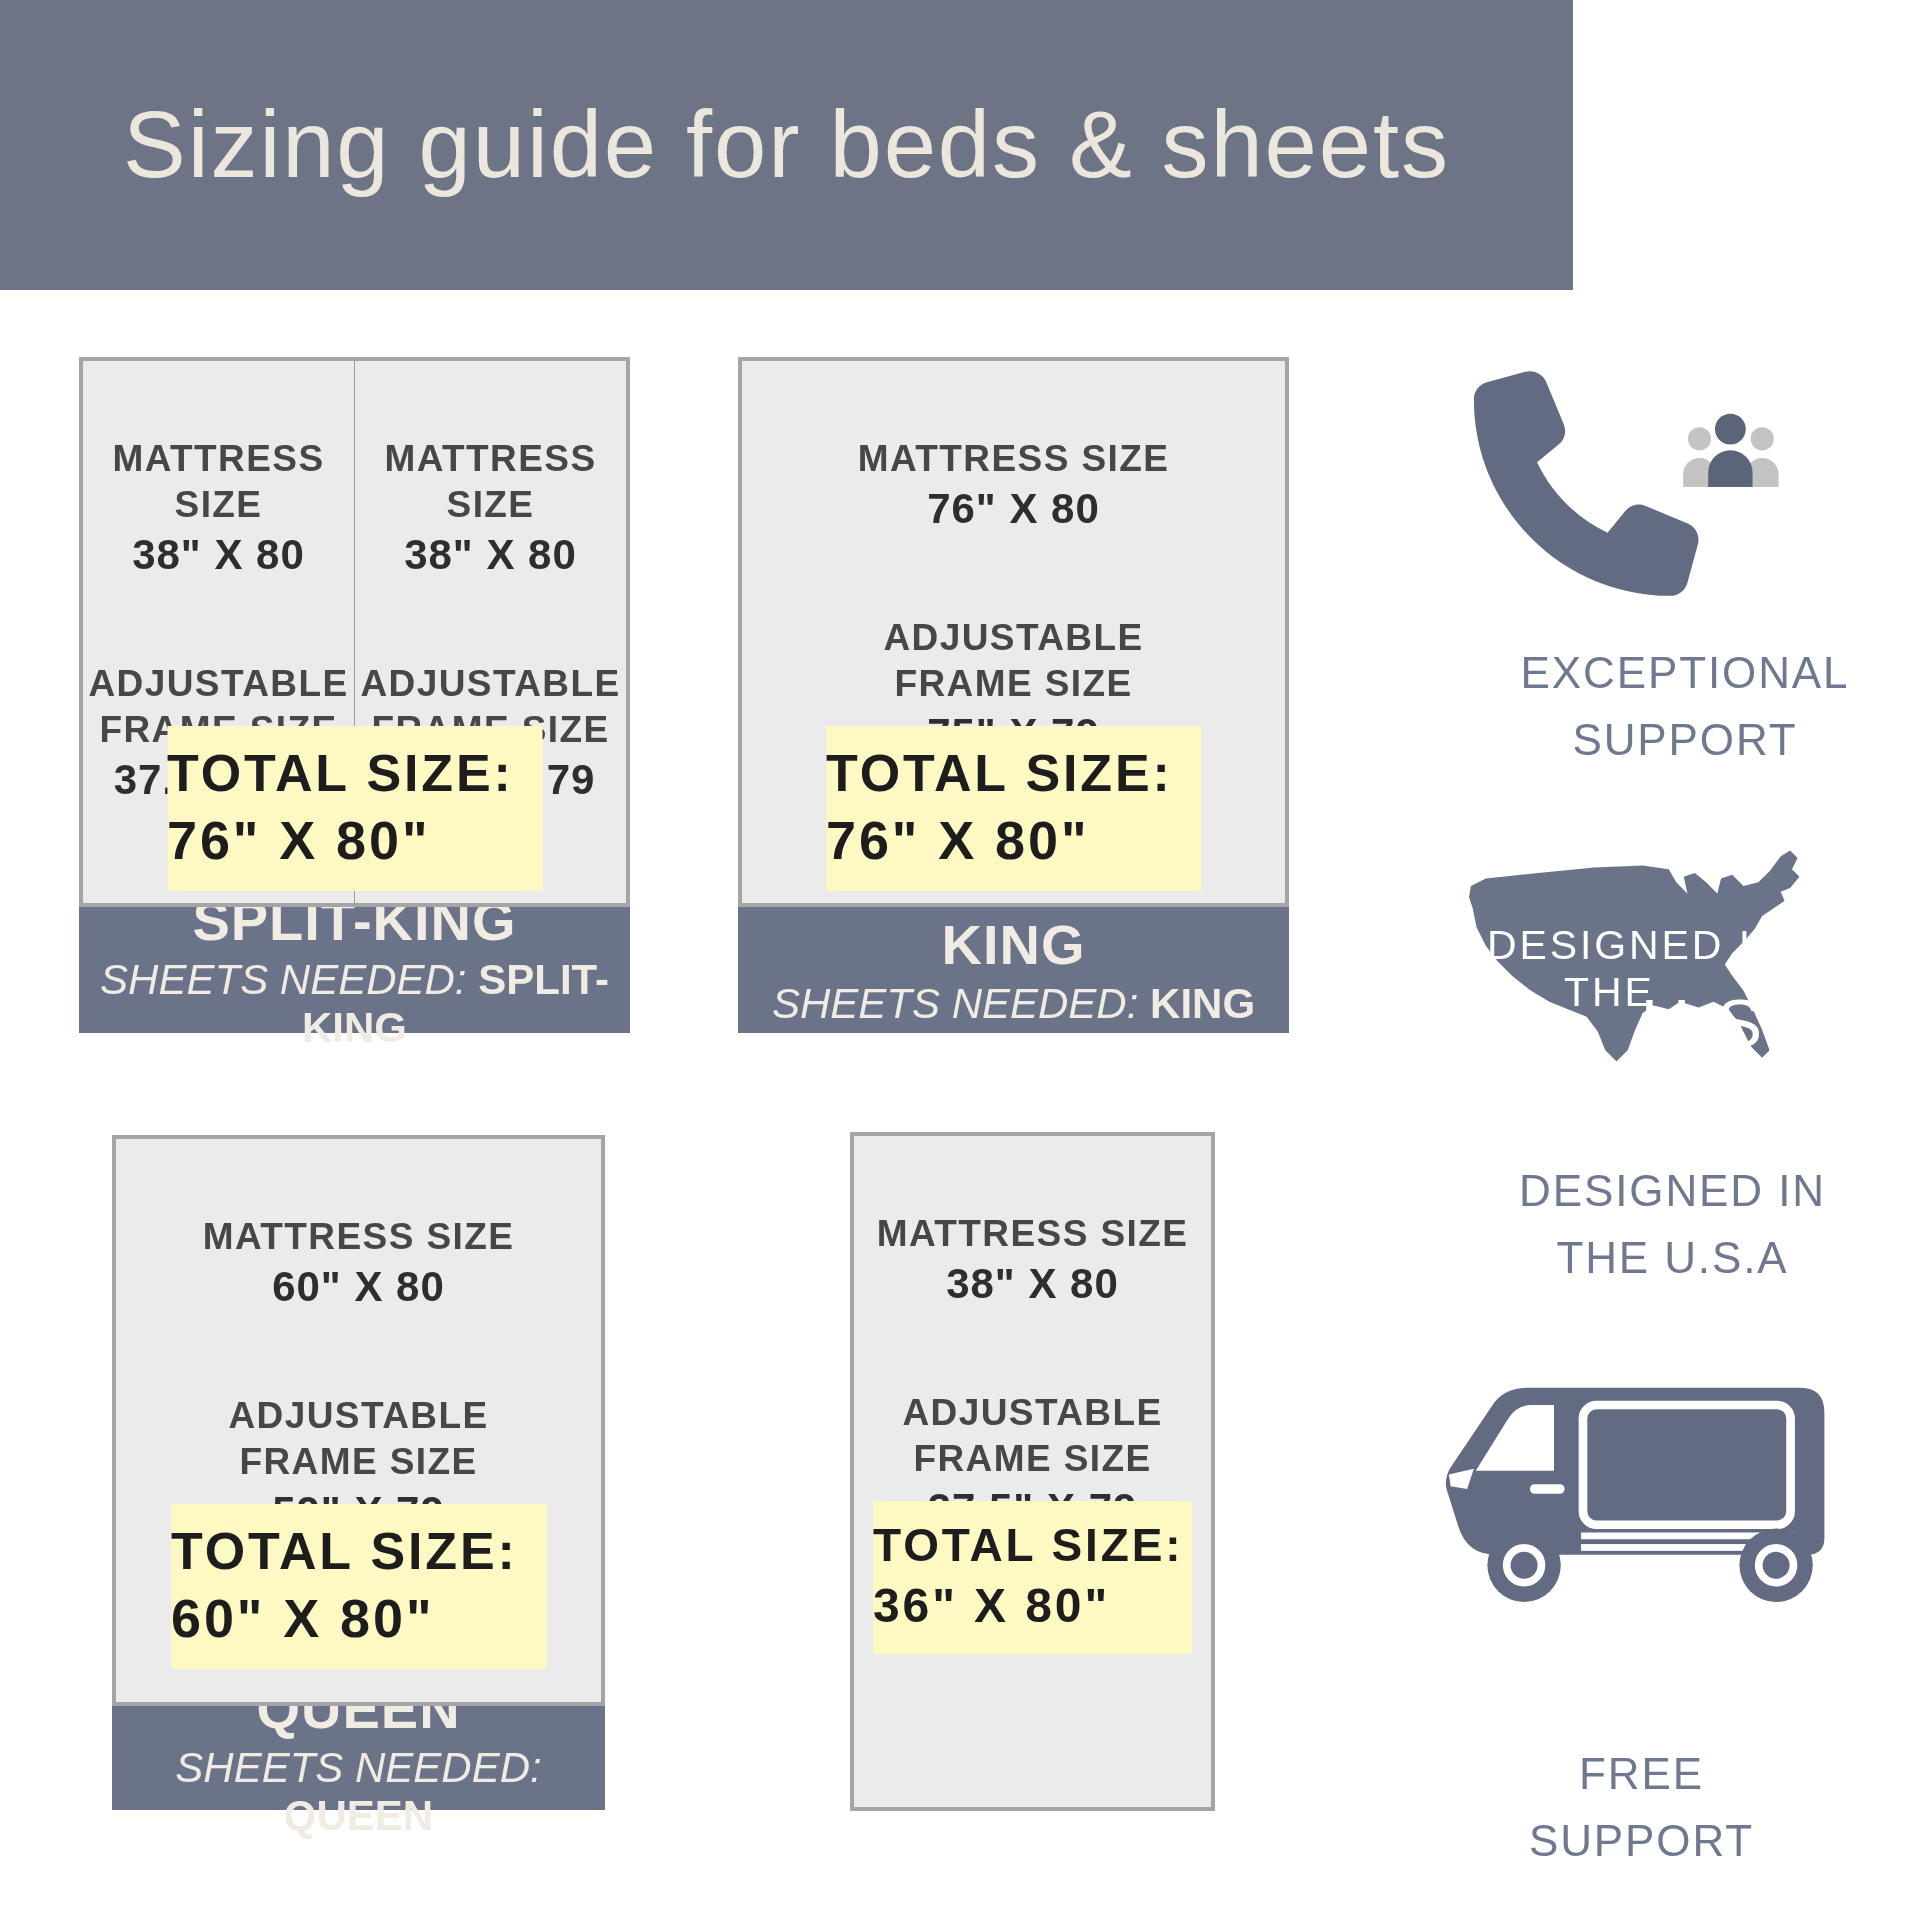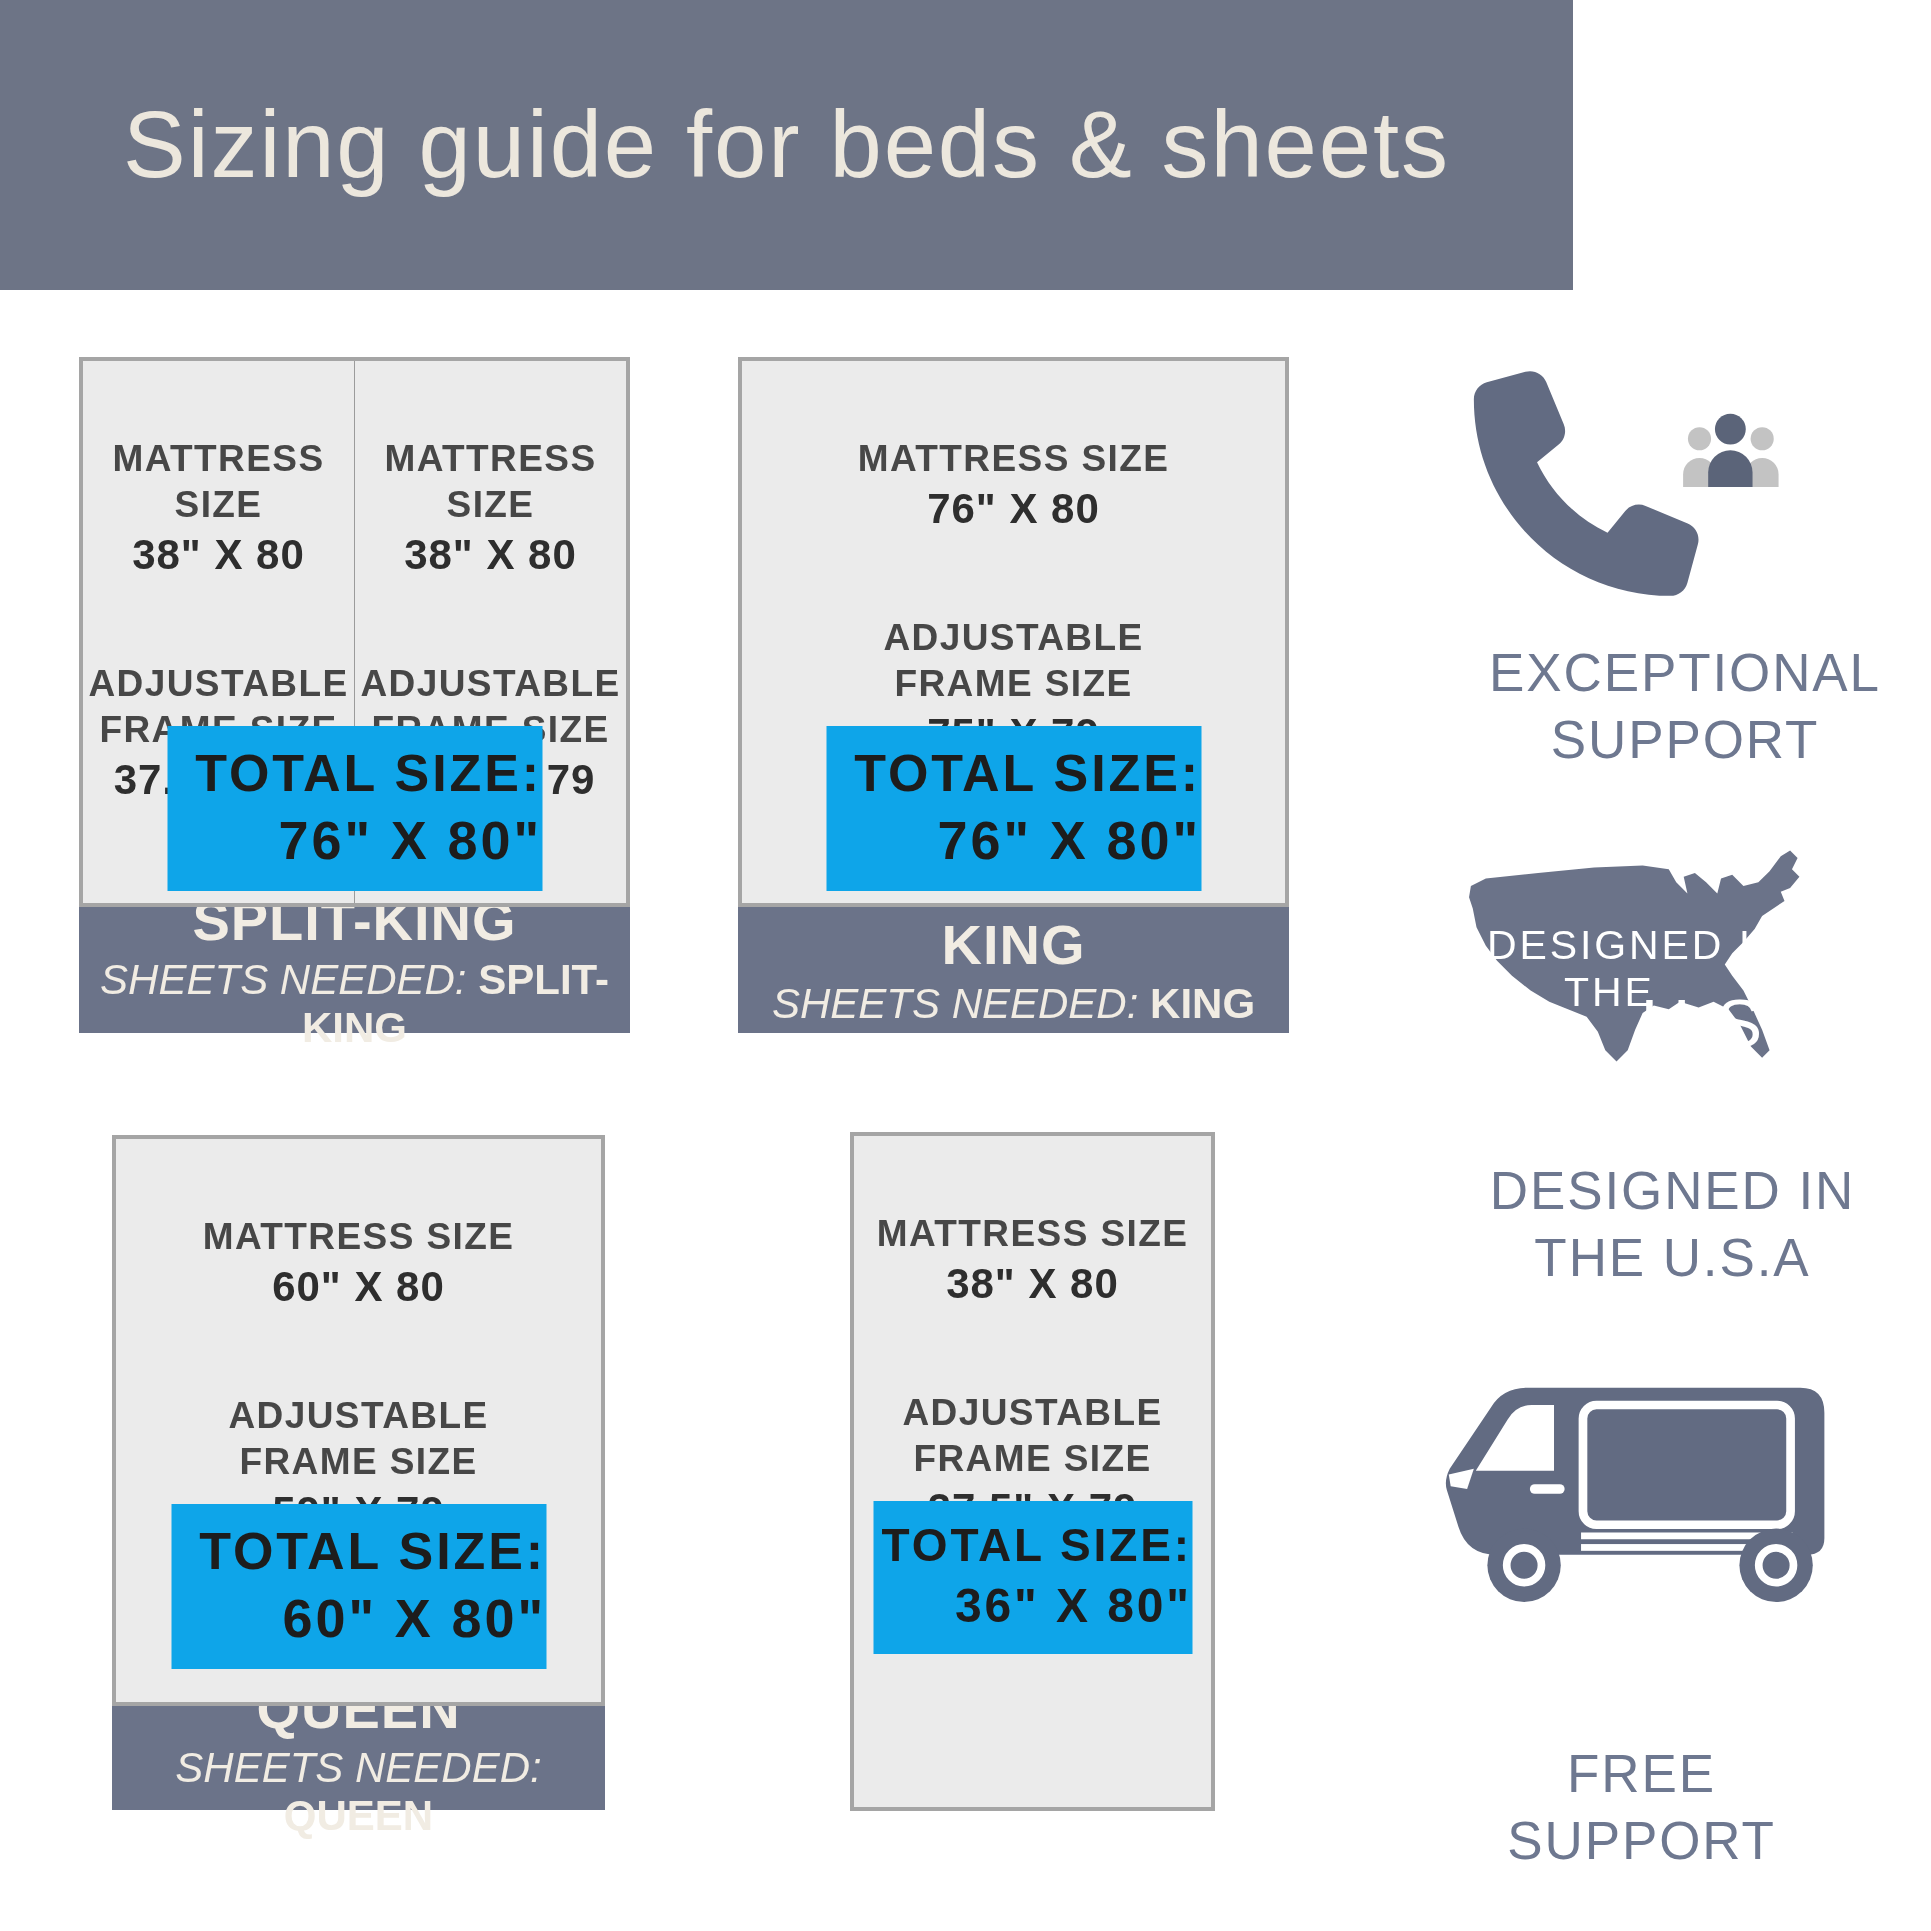--- a/index.html
+++ b/index.html
@@ -14,21 +14,21 @@
   
   .card{position:absolute;display:flex;flex-direction:column;}
   .card-body{position:relative;background:#ebebeb;border:4.8px solid #a5a5a5;box-sizing:border-box;flex:1;}
   .cols{display:flex;height:100%;}
   .col{flex:1;padding-top:75px;text-align:center;box-sizing:border-box;}
   .col.divided{border-right:1.9px solid #9b9b9b;}
   .size-label{margin:0;font-size:37px;line-height:46px;letter-spacing:1.4px;color:#474747;font-weight:bold;}
   .size-value{margin:0;font-size:42px;line-height:54px;letter-spacing:1px;color:#2e2e2e;font-weight:600;}
   .frame-group{margin-top:79px;}
   .total-box{position:absolute;top:365px;left:50%;transform:translateX(-50%);
-             width:375px;background:#0ea5e9;text-align:right;padding:13.5px 0 17.4px 0;}
+             width:375px;background:#fef9c3;text-align:left;padding:13.5px 0 17.4px 0;}
   .total-label{margin:0;font-size:52px;line-height:66px;font-weight:700;letter-spacing:2.9px;color:#1d1d1d;}
   .total-value{margin:0;font-size:54px;line-height:68px;font-weight:700;letter-spacing:2.9px;color:#1d1d1d;}
   .card-footer{background:#6b7389;color:#f1ece3;text-align:center;
                display:flex;flex-direction:column;justify-content:center;gap:3.9px;}
   .card-title{margin:0;font-size:56px;font-weight:700;letter-spacing:1px;}
   .card-sheets{margin:0;font-size:42px;}
   .card-sheets em{font-style:italic;font-weight:400;}
   .card-sheets b{font-weight:700;font-style:normal;}
 
   .card-splitking{left:79px;top:357px;width:551px;height:676px;}
@@ -45,21 +45,21 @@
   .card-twin .card-footer{height:128px;}
   .card-twin .total-box{width:319px;}
   .card-twin .total-label{font-size:46px;line-height:60px;}
   .card-twin .total-value{font-size:48px;line-height:62px;}
   .card-twin .card-title{font-size:52px;}
   .card-twin .card-sheets{font-size:41px;}
 
   
   .feature-icon{position:absolute;}
   .feature-caption{position:absolute;text-align:center;color:#6e7890;
-                   font-size:53px;line-height:67px;letter-spacing:1.9px;margin:0;}
+                   font-size:44px;line-height:67px;letter-spacing:1.9px;margin:0;}
   .map-wrap{position:absolute;left:1448px;top:845px;width:449px;height:280px;}
   .map-wrap svg{position:absolute;left:0;top:0;}
   .map-text{position:absolute;color:#ffffff;margin:0;white-space:nowrap;}
   .map-text-1{left:39px;top:77px;font-size:41px;letter-spacing:2.9px;}
   .map-text-2{left:116px;top:124px;font-size:41px;letter-spacing:2.9px;}
   .map-text-3{left:193px;top:139px;font-size:68px;letter-spacing:3.9px;}
 </style>
 </head>
 <body>
 

